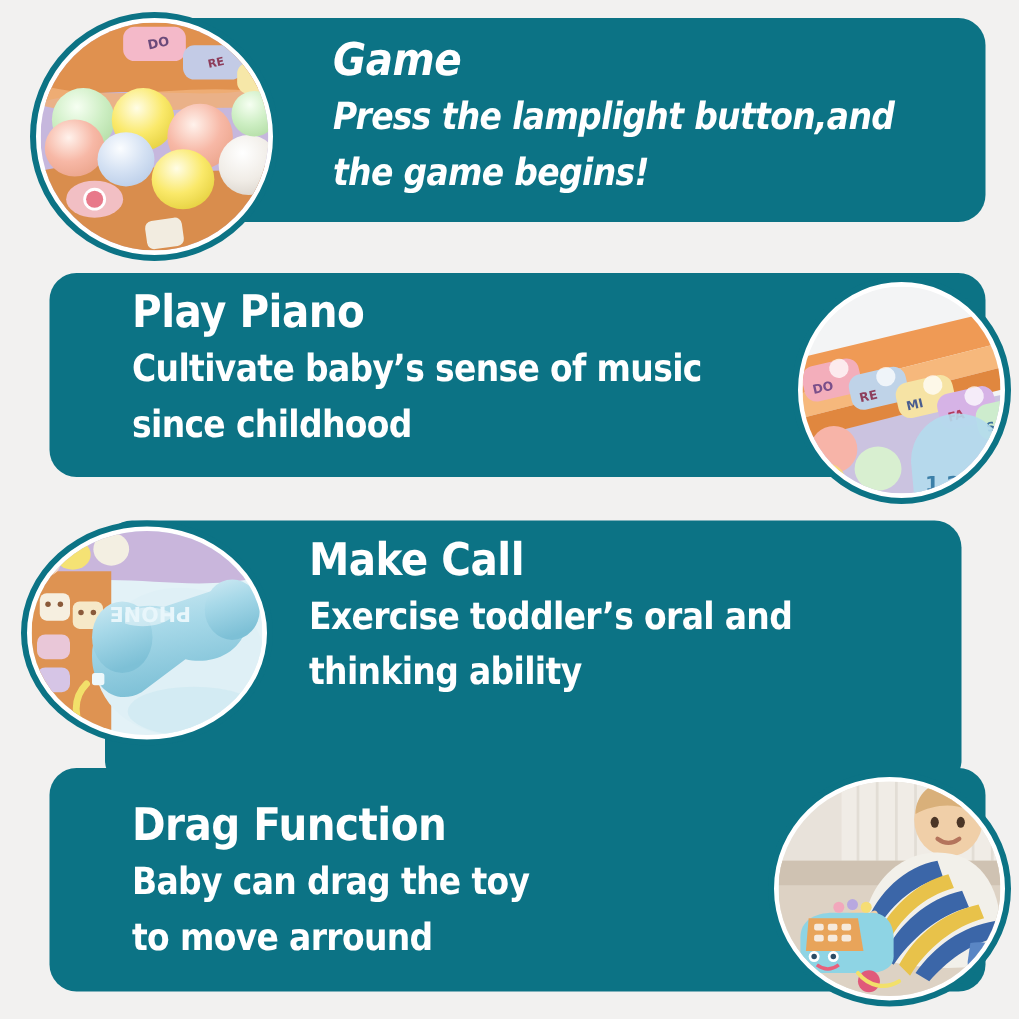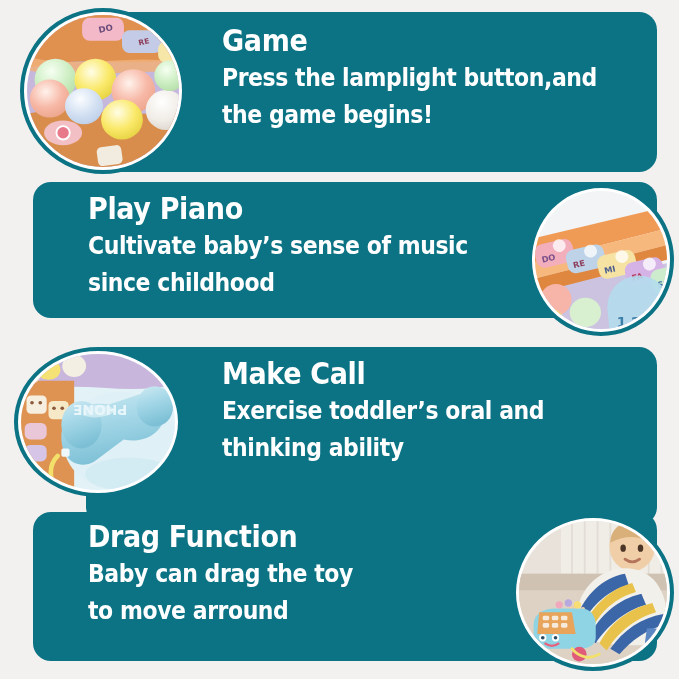--- a/index.html
+++ b/index.html
@@ -20,33 +20,33 @@
     inset: 0;
     background: #f2f1f0;
   }
 
   
   .card {
     position: absolute;
     background: #0c7385;
     border-radius: 16px;
   }
-  .card-1 { left: 86px;  top: 12px;  width: 571px; height: 160px; border-radius: 18px; }
+  .card-1 { left: 86px;  top: 12px;  width: 571px; height: 136px; border-radius: 18px; font-style: italic; }
   .card-2 { left: 33px;  top: 182px; width: 624px; height: 136px; border-radius: 18px; }
-  .card-3 { left: 86px;  top: 347px; width: 571px; height: 178px; border-radius: 18px; }
+  .card-3 { left: 70px;  top: 347px; width: 571px; height: 178px; border-radius: 18px; }
   .card-4 { left: 33px;  top: 512px; width: 624px; height: 149px; border-radius: 18px; }
 
   .card-text {
     position: absolute;
     color: #ffffff;
   }
   .card-1 .card-text { left: 136px; top: 12px; right: 18px; }
   .card-2 .card-text { left: 55px;  top: 10px; width: 460px; }
   .card-3 .card-text { left: 136px; top: 10px; right: 18px; }
-  .card-4 .card-text { left: 55px;  top: 8px;  width: 440px; }
+  .card-4 .card-text { left: 55px;  top: 22px;  width: 440px; }
 
   .feature-title {
     font-family: "DejaVu Sans", sans-serif;
     font-size: 30px;
     font-weight: bold;
     line-height: 1.14;
     letter-spacing: -0.4px;
     color: #ffffff;
     margin: 0 0 2px 0;
     transform: scaleX(0.90);

